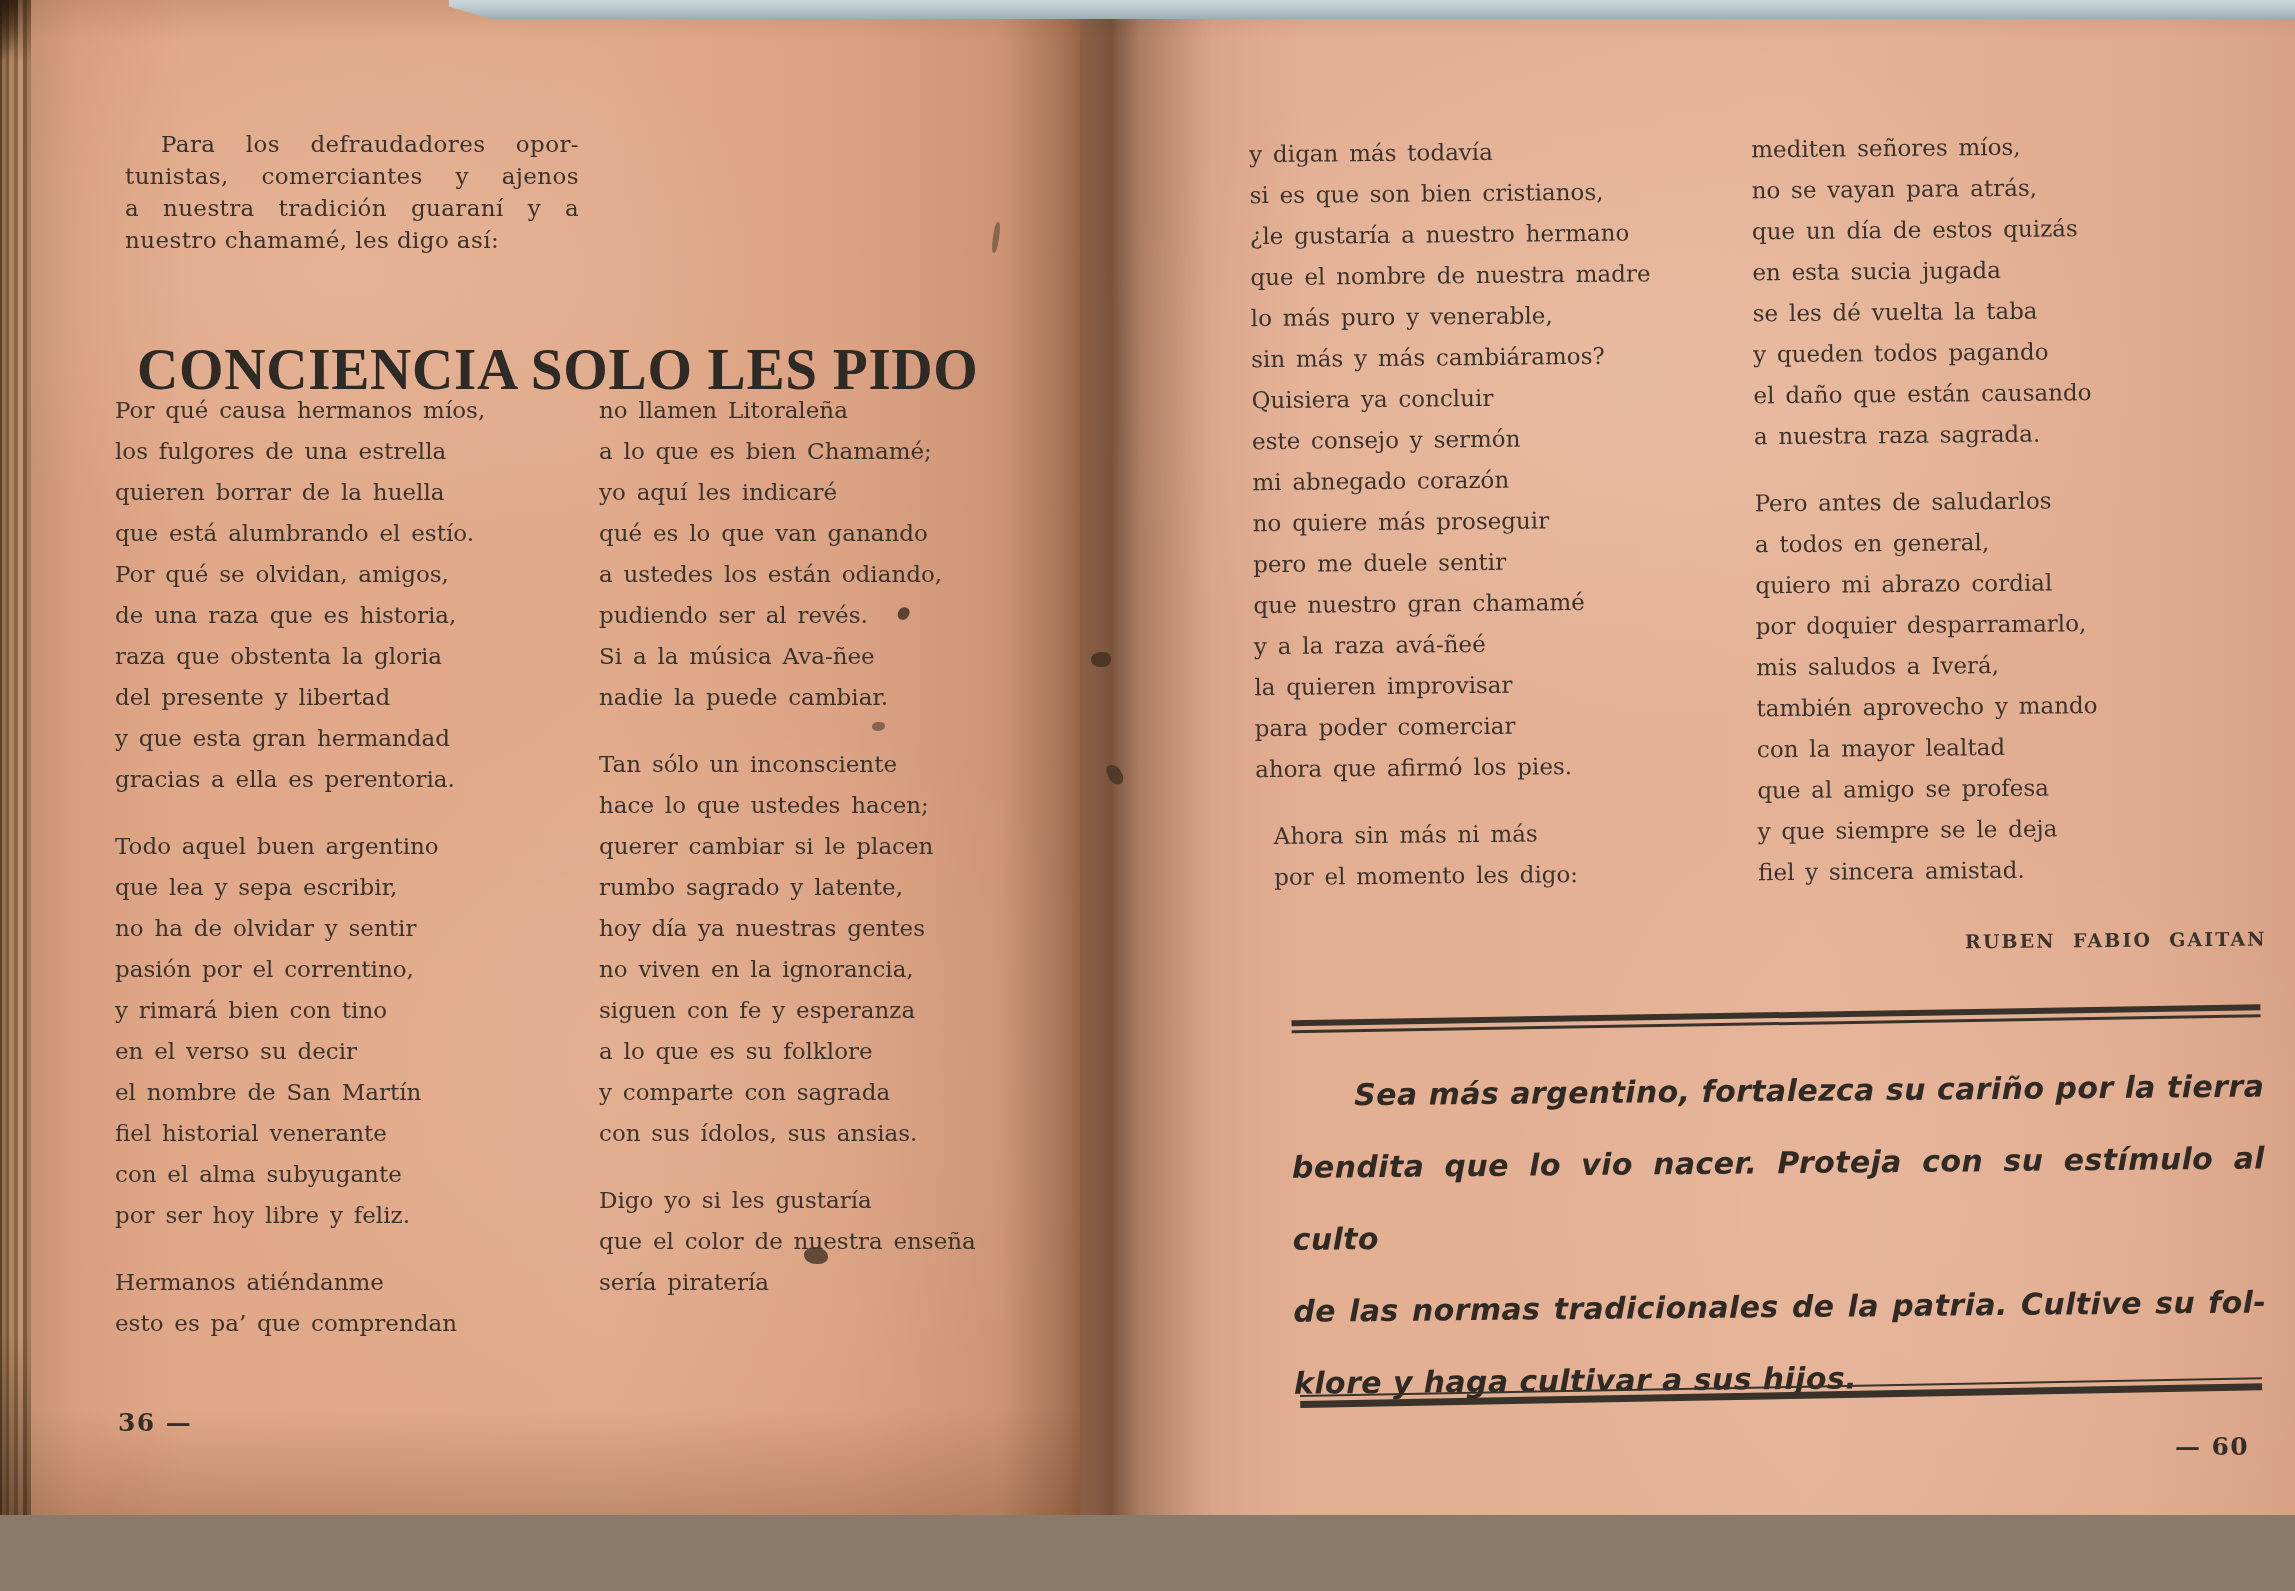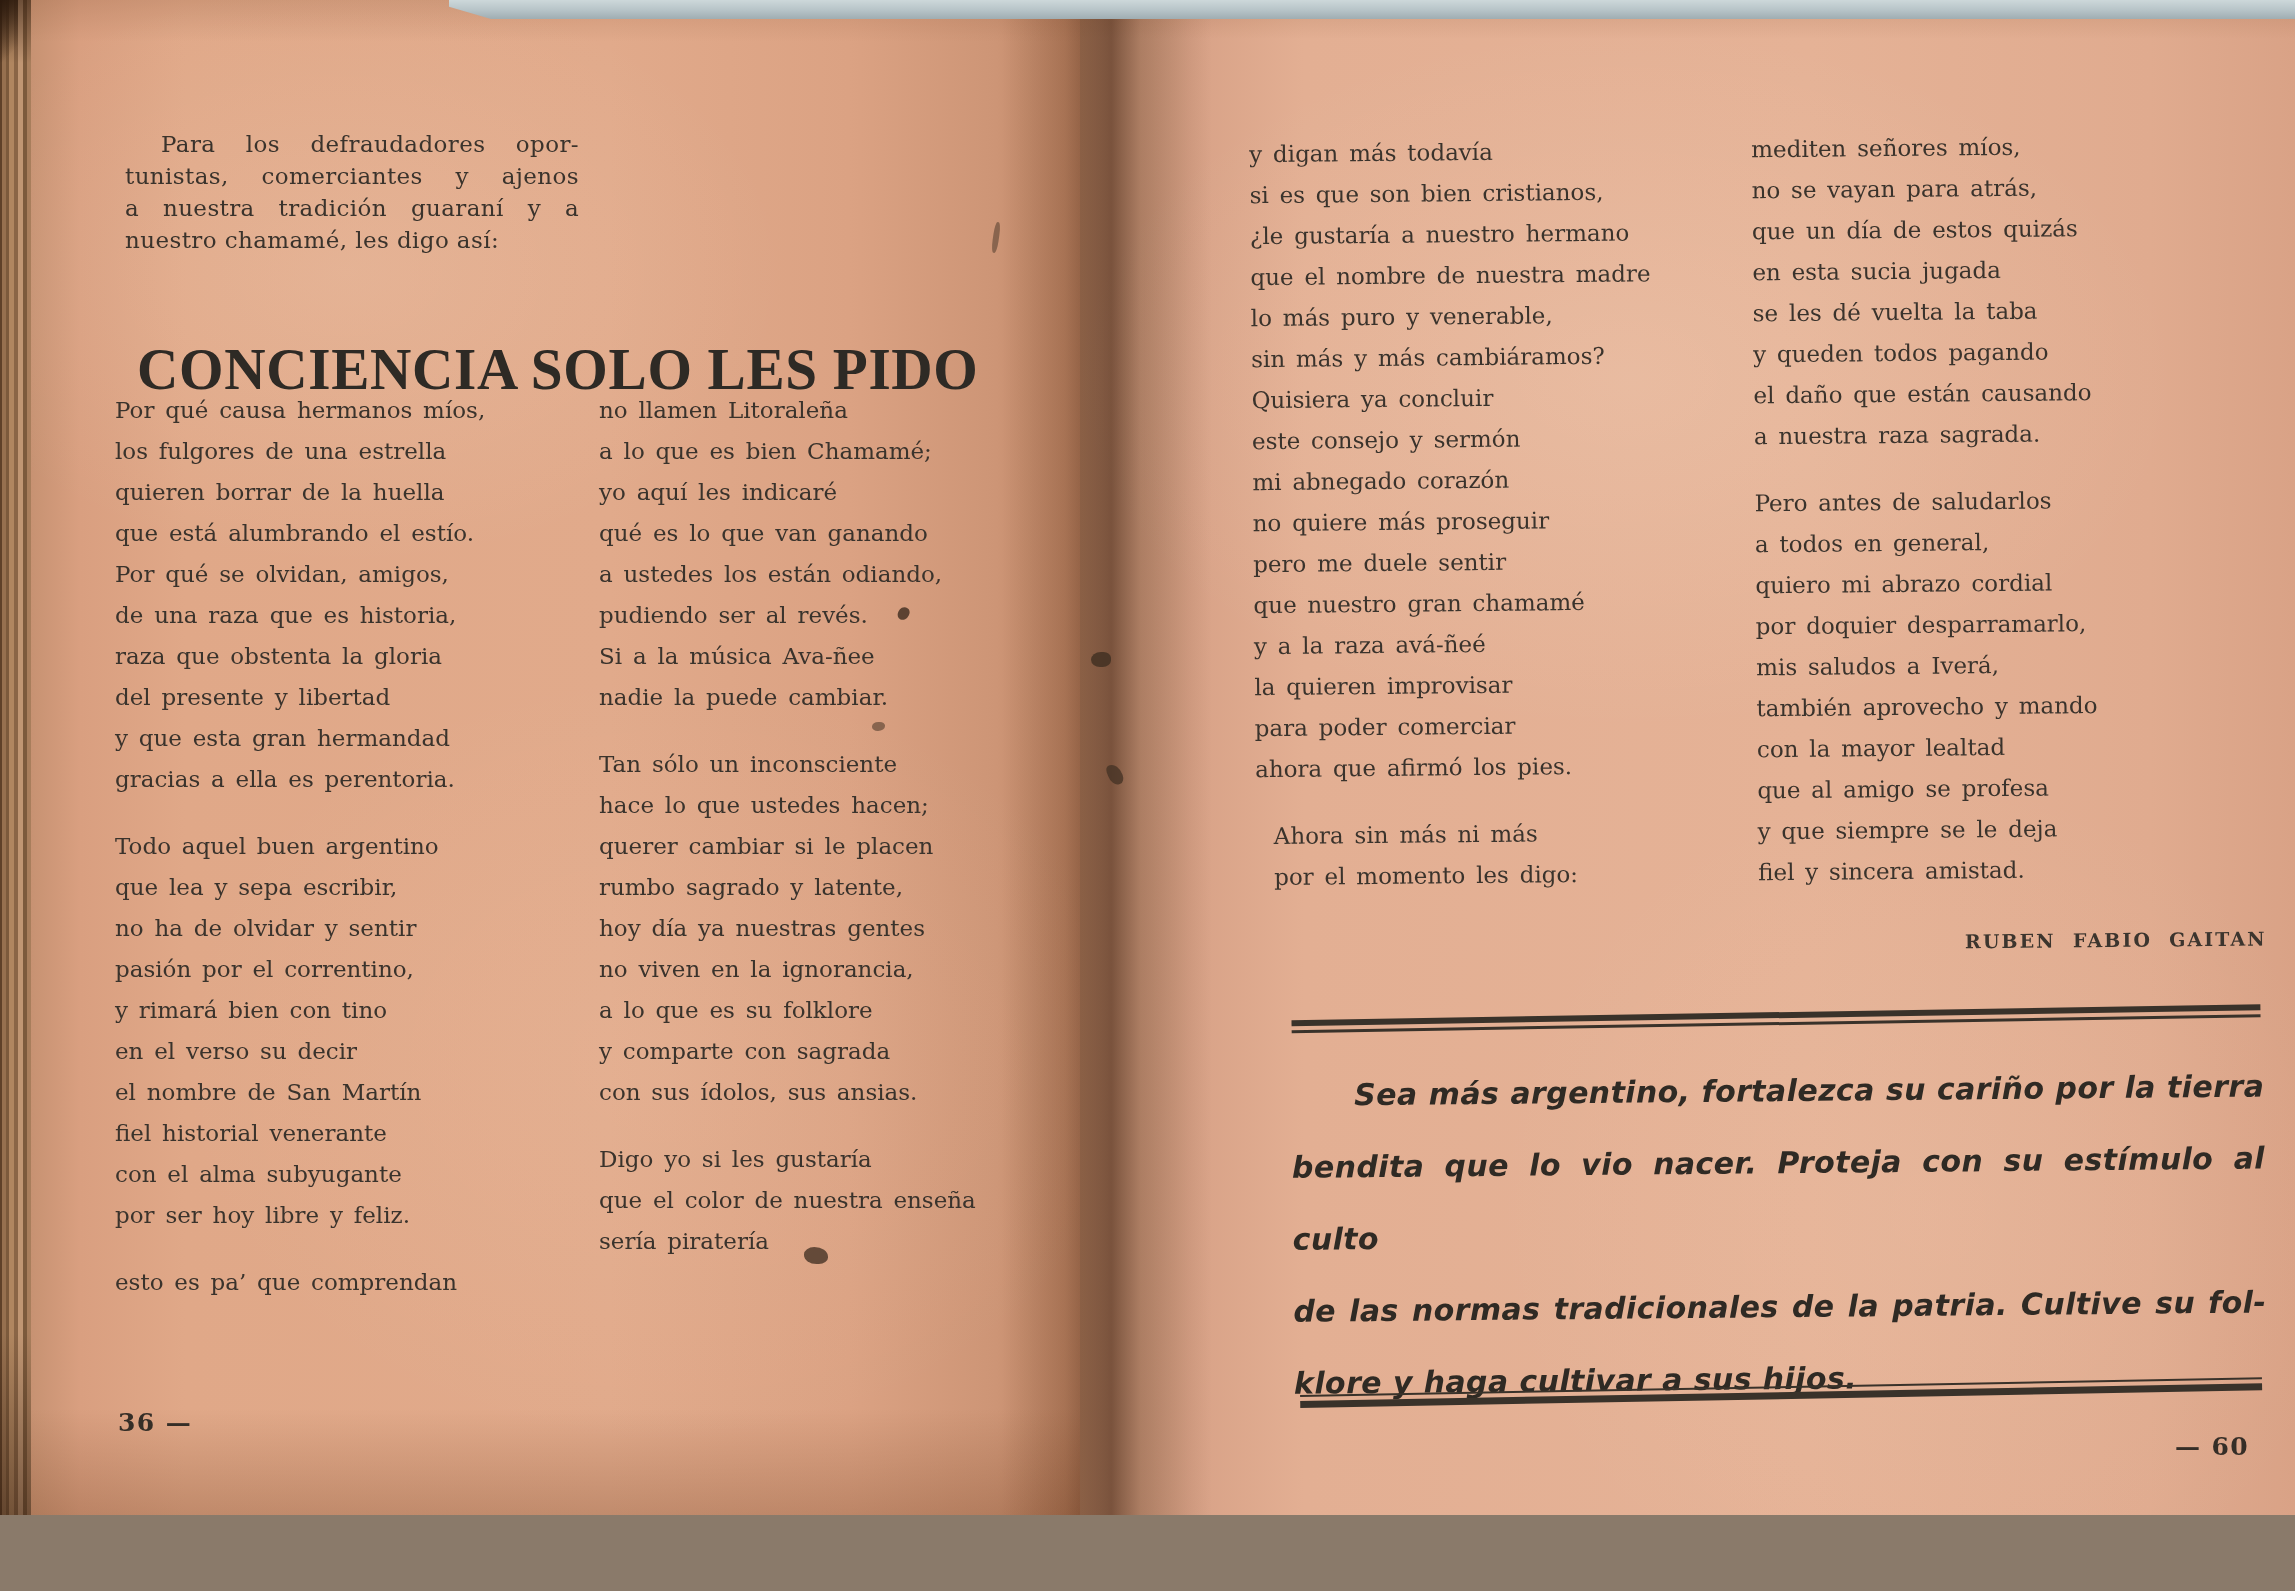--- a/index.html
+++ b/index.html
@@ -146,38 +146,40 @@
       <div class="poem-line">que lea y sepa escribir,</div>
       <div class="poem-line">no ha de olvidar y sentir</div>
       <div class="poem-line">pasión por el correntino,</div>
       <div class="poem-line">y rimará bien con tino</div>
       <div class="poem-line">en el verso su decir</div>
       <div class="poem-line">el nombre de San Martín</div>
       <div class="poem-line">fiel historial venerante</div>
       <div class="poem-line">con el alma subyugante</div>
       <div class="poem-line">por ser hoy libre y feliz.</div>
       <div class="poem-line stanza-break"></div>
+      <div class="poem-line">Hermanos atiéndanme</div>
       <div class="poem-line">esto es pa’ que comprendan</div>
     </div>
   <div class="poem-col col-l2">
       <div class="poem-line">no llamen Litoraleña</div>
       <div class="poem-line">a lo que es bien Chamamé;</div>
       <div class="poem-line">yo aquí les indicaré</div>
       <div class="poem-line">qué es lo que van ganando</div>
       <div class="poem-line">a ustedes los están odiando,</div>
       <div class="poem-line">pudiendo ser al revés.</div>
       <div class="poem-line">Si a la música Ava-ñee</div>
       <div class="poem-line">nadie la puede cambiar.</div>
       <div class="poem-line stanza-break"></div>
       <div class="poem-line">Tan sólo un inconsciente</div>
       <div class="poem-line">hace lo que ustedes hacen;</div>
       <div class="poem-line">querer cambiar si le placen</div>
       <div class="poem-line">rumbo sagrado y latente,</div>
       <div class="poem-line">hoy día ya nuestras gentes</div>
       <div class="poem-line">no viven en la ignorancia,</div>
+      <div class="poem-line">siguen con fe y esperanza</div>
       <div class="poem-line">a lo que es su folklore</div>
       <div class="poem-line">y comparte con sagrada</div>
       <div class="poem-line">con sus ídolos, sus ansias.</div>
       <div class="poem-line stanza-break"></div>
       <div class="poem-line">Digo yo si les gustaría</div>
       <div class="poem-line">que el color de nuestra enseña</div>
       <div class="poem-line">sería piratería</div>
     </div>
 
   <div class="pageno pageno-left">36 —</div>

